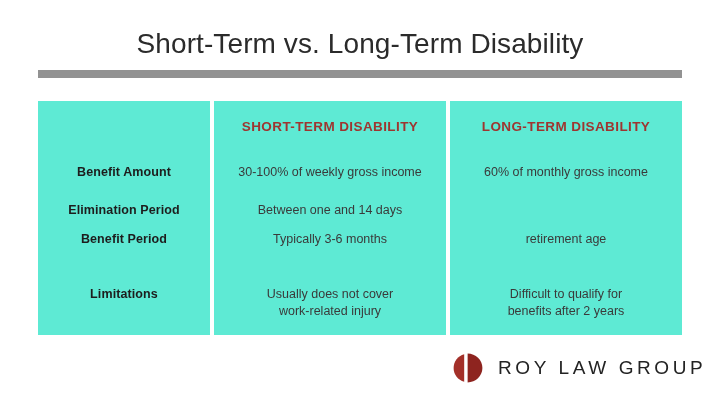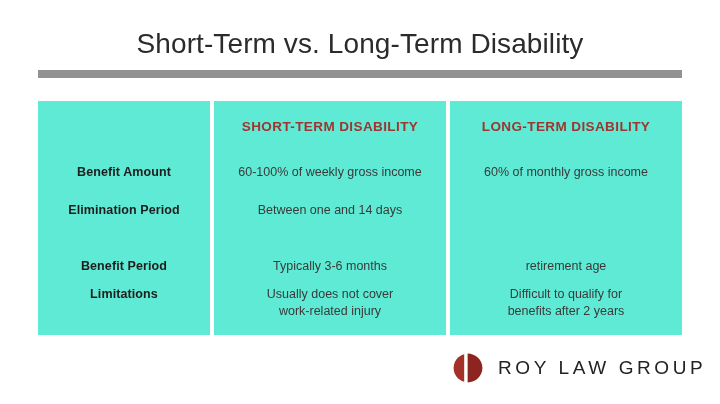--- a/index.html
+++ b/index.html
@@ -81,21 +81,21 @@
 
   .row {
     position: absolute;
     left: 10px;
     right: 10px;
     text-align: center;
     line-height: 17px;
   }
   .row-0 { top: 15px; }
   .row-1 { top: 53px; }
-  .row-2 { top: 109px; }
+  .row-2 { top: 82px; }
   .row-3 { top: 137px; }
 
   .label-cell {
     font-size: 12.5px;
     font-weight: bold;
     color: #1d1d1d;
     letter-spacing: 0.1px;
   }
 
   .value-cell {
@@ -142,21 +142,21 @@
       <div class="row row-1 label-cell">Elimination Period</div>
       <div class="row row-2 label-cell">Benefit Period</div>
       <div class="row row-3 label-cell">Limitations</div>
     </div>
   </div>
 
   <div class="panel panel-col">
     <div class="col-head">SHORT-TERM DISABILITY</div>
     <div class="rows">
       <div class="row row-0 value-cell">
-        <span class="ln">60-100% of weekly gross income</span>
+        <span class="ln">30-100% of weekly gross income</span>
       </div>
       <div class="row row-1 value-cell">
         <span class="ln">Between one and 14 days</span>
       </div>
       <div class="row row-2 value-cell">
         <span class="ln">Typically 3-6 months</span>
       </div>
       <div class="row row-3 value-cell">
         <span class="ln">Usually does not cover</span>
         <span class="ln">work-related injury</span>

